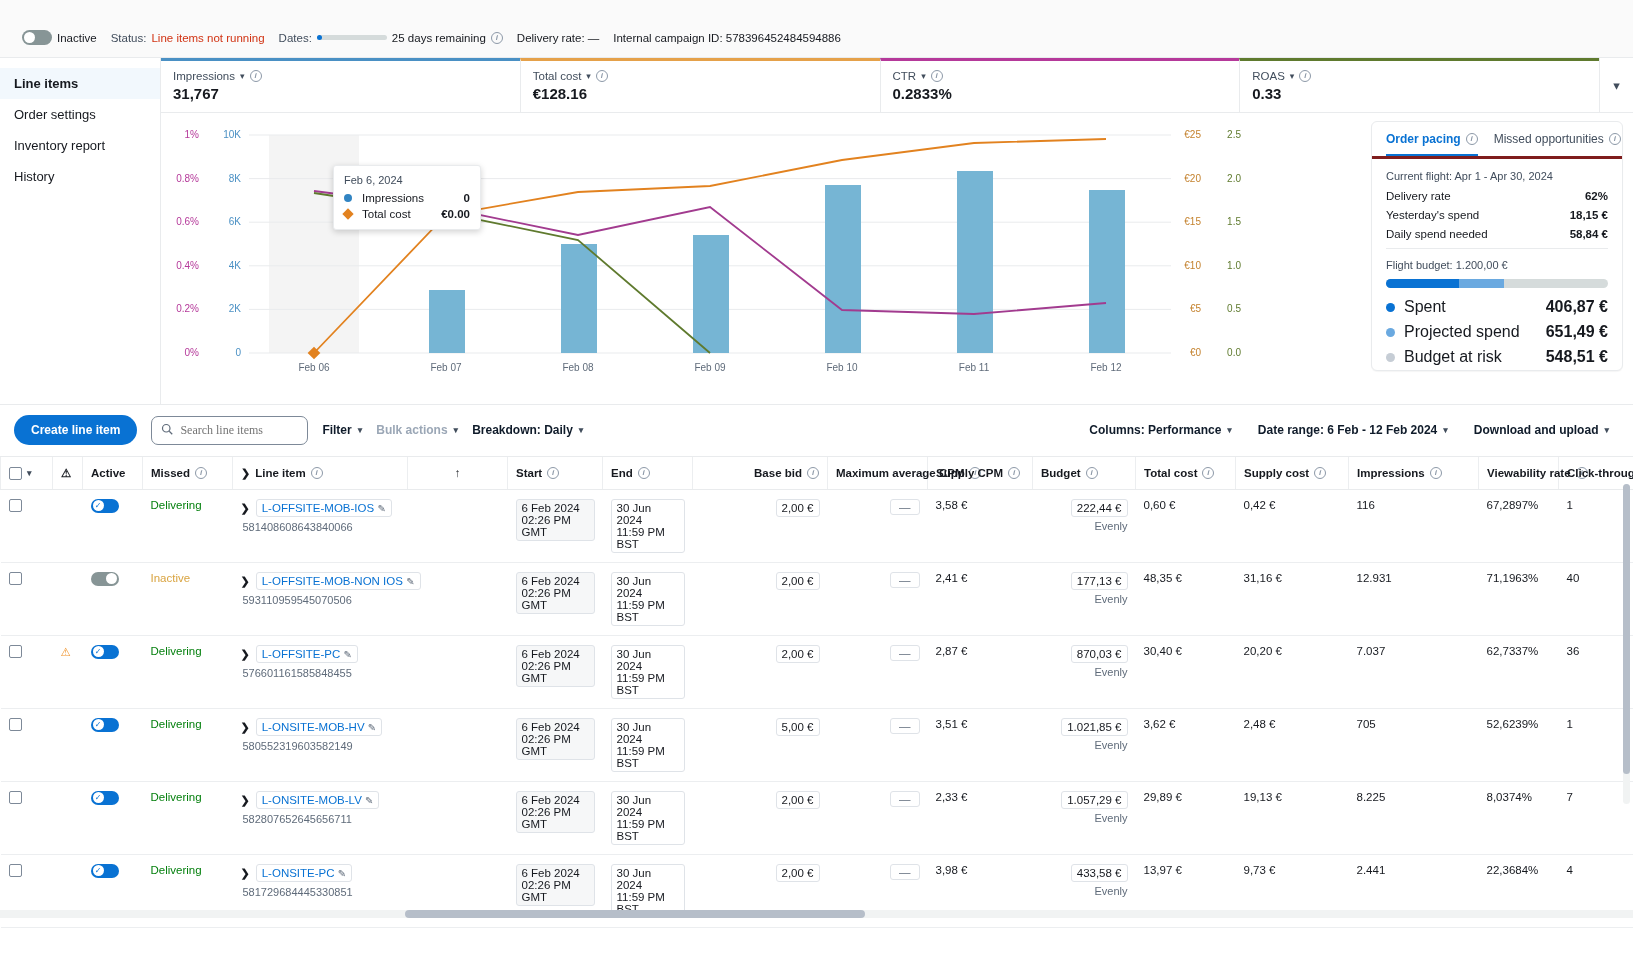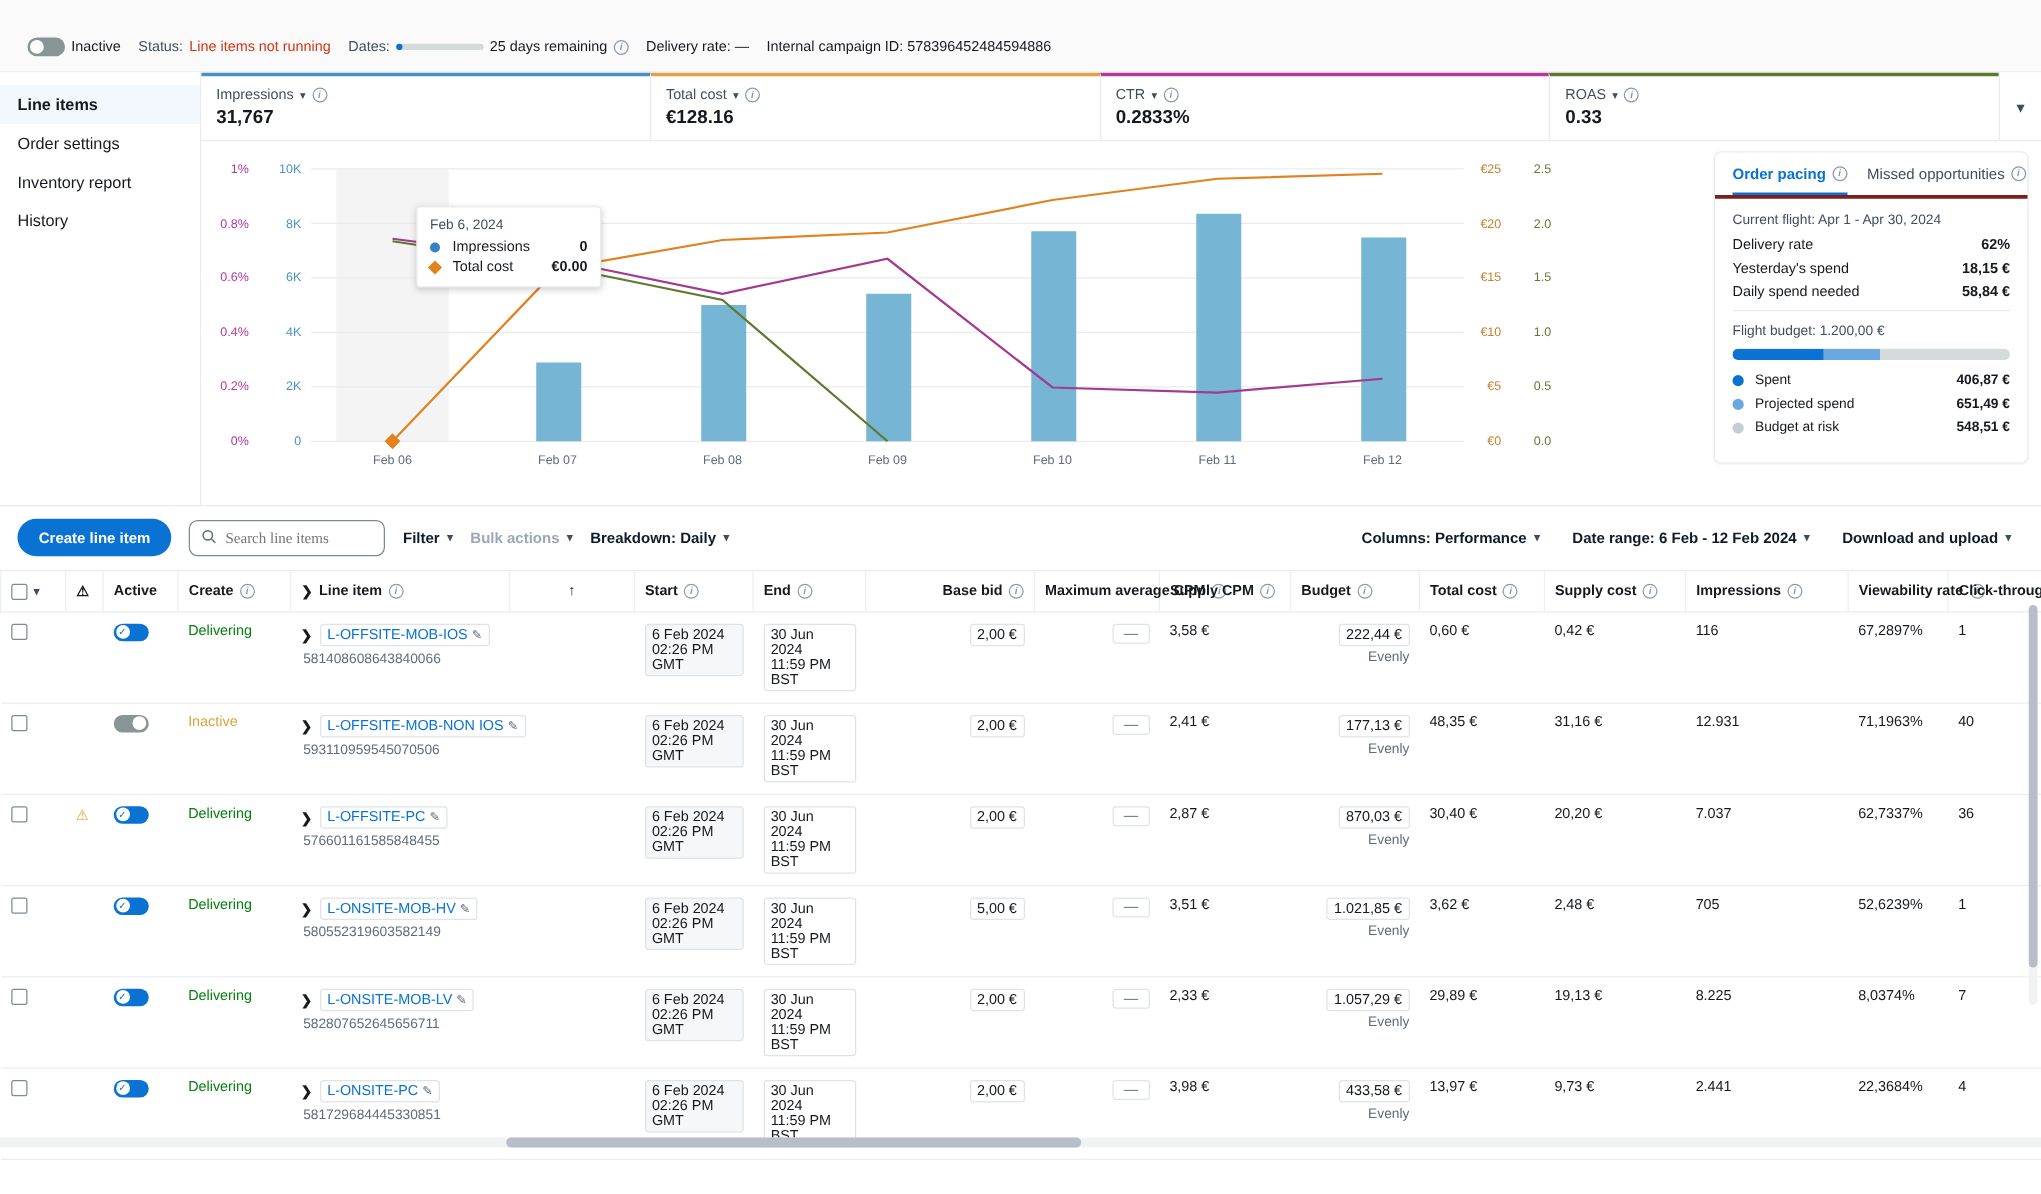--- a/index.html
+++ b/index.html
@@ -202,21 +202,21 @@
   .pac-row { display:flex; justify-content:space-between; font-size:11.5px; margin-bottom:7px; }
   .pac-row .k { color:#16191f; }
   .pac-row .v { font-weight:700; color:#16191f; }
   .pac-div { height:1px; background:#e9ebed; margin:8px 0 10px 0; }
   .pac-bar {
     height:9px; border-radius:5px; overflow:hidden;
     display:flex; background:#d5dbdb; margin: 8px 0 10px 0;
   }
   .pac-bar .seg1 { background:#0972d3; }
   .pac-bar .seg2 { background:#6aa9e0; }
-  .legend-row { display:flex; align-items:center; font-size:11px; margin-bottom:7px; }
+  .legend-row { display:flex; align-items:center; font-size:16px; margin-bottom:7px; }
   .legend-dot { width:9px; height:9px; border-radius:50%; margin-right:9px; flex:none;}
   .legend-name { flex:1; color:#16191f; }
   .legend-val { font-weight:700; }
 
   
   .table-wrap {
     border-top: 1px solid #e9ebed;
     background:#fff;
     height: 518px;
     position: relative;
@@ -667,21 +667,21 @@
           <th>
             <span>⚠</span>
           </th>
           <th>
             <div class="th-inner">
                 <span>Active</span>
               </div>
           </th>
           <th>
             <div class="th-inner">
-              <span>Create</span>
+              <span>Missed</span>
               <span class="info-ico">i</span>
             </div>
           </th>
           <th>
             <div class="th-inner">
               <span class="chev">❯</span>
               <span>Line item</span>
               <span class="info-ico">i</span>
             </div>
           </th>

